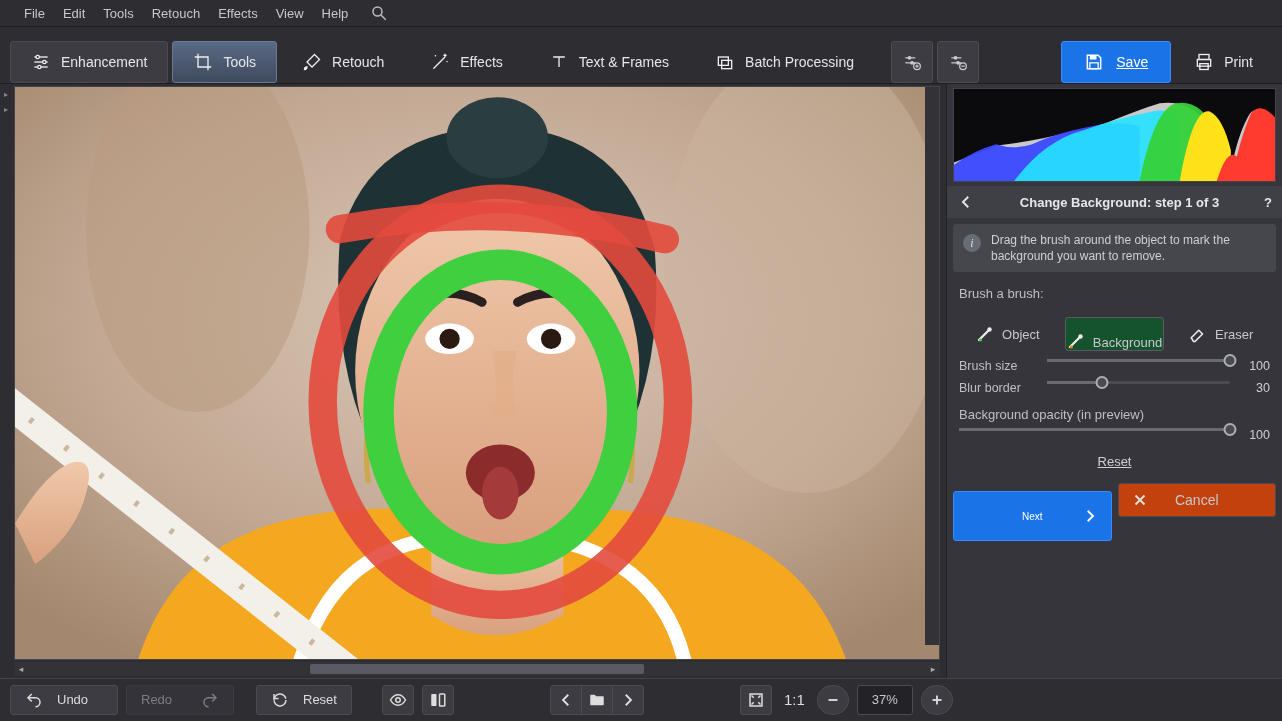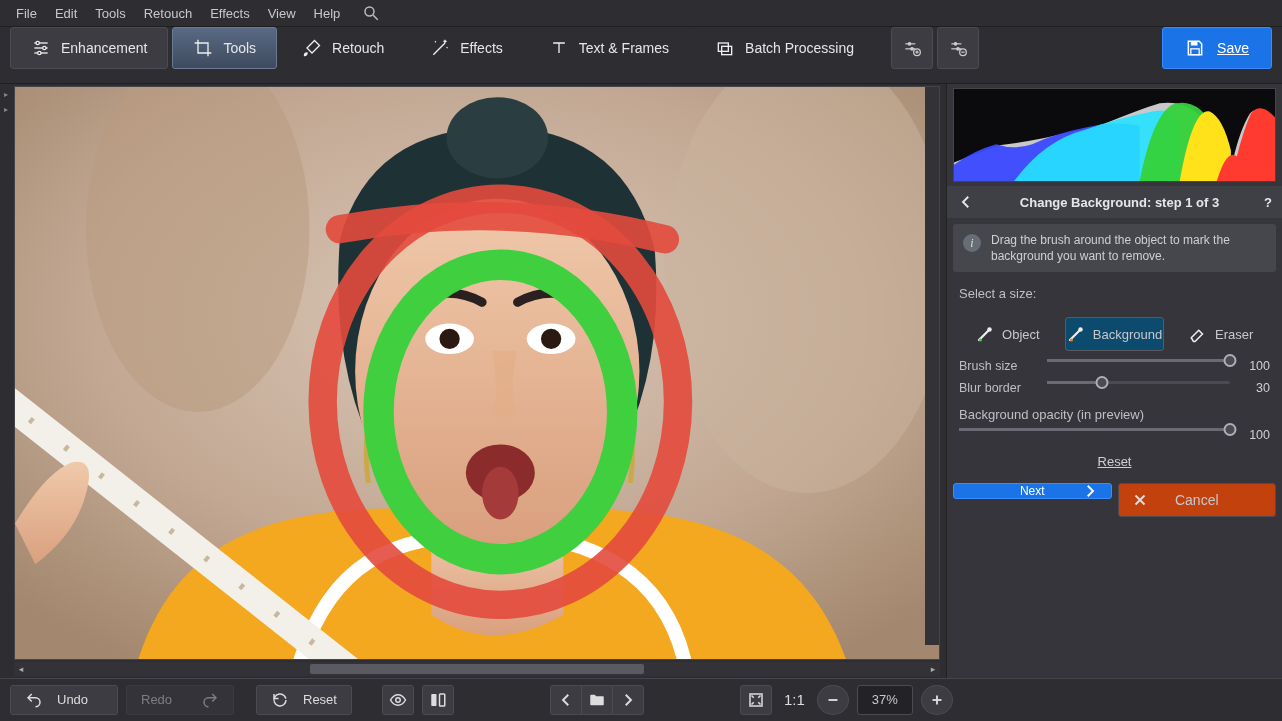--- a/index.html
+++ b/index.html
@@ -12,34 +12,34 @@
   height: 721px;
   overflow: hidden;
   user-select: none;
 }
 
 .menubar {
   height: 26px;
   background: #2d2d32;
   display: flex;
   align-items: center;
-  padding-left: 8px;
+  padding-left: 16px;
   gap: 2px;
 }
 .menubar .menu-item {
   padding: 4px 8px;
   cursor: pointer;
 }
 .menubar .search-icon { margin-left: 4px; opacity: .9; }
 
 .toolbar {
   height: 58px;
   background: #2d2d32;
   display: flex;
-  align-items: flex-start;
+  align-items: flex-end;
   padding: 0 10px;
   gap: 4px;
   border-top: 1px solid #1f1f22;
   border-bottom: 1px solid #1f1f22;
 }
 .tabbtn {
   height: 42px;
   padding: 0 20px;
   background: #3c3c42;
   border: 1px solid #4b4b51;
@@ -184,21 +184,21 @@
 .brush-btn {
   flex: 1;
   height: 34px;
   display: flex;
   align-items: center;
   justify-content: center;
   gap: 8px;
   border-radius: 3px;
   cursor: pointer;
 }
-.brush-btn.selected { background: #0c4a6e; border: 1px solid #5a5a62; }
+.brush-btn.selected { background: #14532d; border: 1px solid #5a5a62; align-items: flex-end; }
 .slider-row {
   display: flex;
   padding: 4px 12px;
   gap: 10px;
   font-size: 12.5px;
 }
 .slider-row .label { flex: none; width: 170px; color:#bfbfc4; }
 .slider-track {
   flex: 1;
   height: 3px;
@@ -223,31 +223,32 @@
 }
 .slider-val { width: 30px; text-align: right; color:#cfcfd3;}
 .reset-link { text-align: center; padding: 8px 0 14px; color: #cfcfd3; text-decoration: underline; cursor: pointer; font-size:13px;}
 .action-row {
   display: flex;
   gap: 6px;
   padding: 0 6px;
 }
 .btn-next {
   flex: 1;
-  height: 16px;
+  height: 50px;
   background: #1b73e8;
   border: 1px solid #3a8bff;
   border-radius: 3px;
   color: #fff;
   display: flex;
   align-items: center;
   justify-content: center;
   position: relative;
   cursor: pointer;
-  font-size: 12px;
+  font-size: 10px;
+  margin-top: 8px;
 }
 .btn-next .chev { position: absolute; right: 12px; }
 .btn-cancel {
   flex: 1;
   height: 34px;
   background: #c2410c;
   border: 1px solid #4b4b51;
   border-radius: 3px;
   display: flex;
   align-items: center;
@@ -380,20 +381,28 @@
   </div>
   <div class="spacer"></div>
   <div class="save-btn">
     <svg class="ico20" viewBox="0 0 24 24" fill="#fff">
         <path d="M4 4h13l3 3v13H4z" fill="none" stroke="#fff" stroke-width="1.8"></path>
         <rect x="7" y="4" width="8" height="5" fill="#fff"></rect>
         <rect x="7" y="13" width="10" height="7" fill="none" stroke="#fff" stroke-width="1.5"></rect>
       </svg>
     <span>Save</span>
   </div>
+  <div class="tabbtn plain" style="padding:0 18px">
+    <svg class="ico20" viewBox="0 0 24 24" fill="none" stroke="#eee" stroke-width="1.6">
+        <rect x="6" y="3" width="12" height="6"></rect>
+        <rect x="4" y="9" width="16" height="8"></rect>
+        <rect x="7" y="14" width="10" height="7"></rect>
+      </svg>
+    <span>Print</span>
+  </div>
 </div>
 
 <div class="main">
   <div class="left-rails">
       <span>▸</span>
       <span>▸</span>
     </div>
 
   <div class="canvas-area">
     <div class="canvas-holder">
@@ -479,21 +488,21 @@
       </span>
       <span class="title">Change Background: step 1 of 3</span>
       <span style="cursor:pointer;font-weight:bold">?</span>
     </div>
 
     <div class="info-box">
       <span class="i">i</span>
       <span>Drag the brush around the object to mark the background you want to remove.</span>
     </div>
 
-    <div class="section">Select a size:</div>
+    <div class="section">Brush a brush:</div>
 
     <div class="brush-row">
       <div class="brush-btn">
         <svg class="ico" viewBox="0 0 24 24">
             <path d="M4 20 L16 8" stroke="#eee" stroke-width="3" stroke-linecap="round"></path>
             <circle cx="18" cy="6" r="3" fill="#eee"></circle>
             <circle cx="6" cy="20" r="2" fill="#3fcf3f"></circle>
           </svg>
         <span>Object</span>
       </div>

